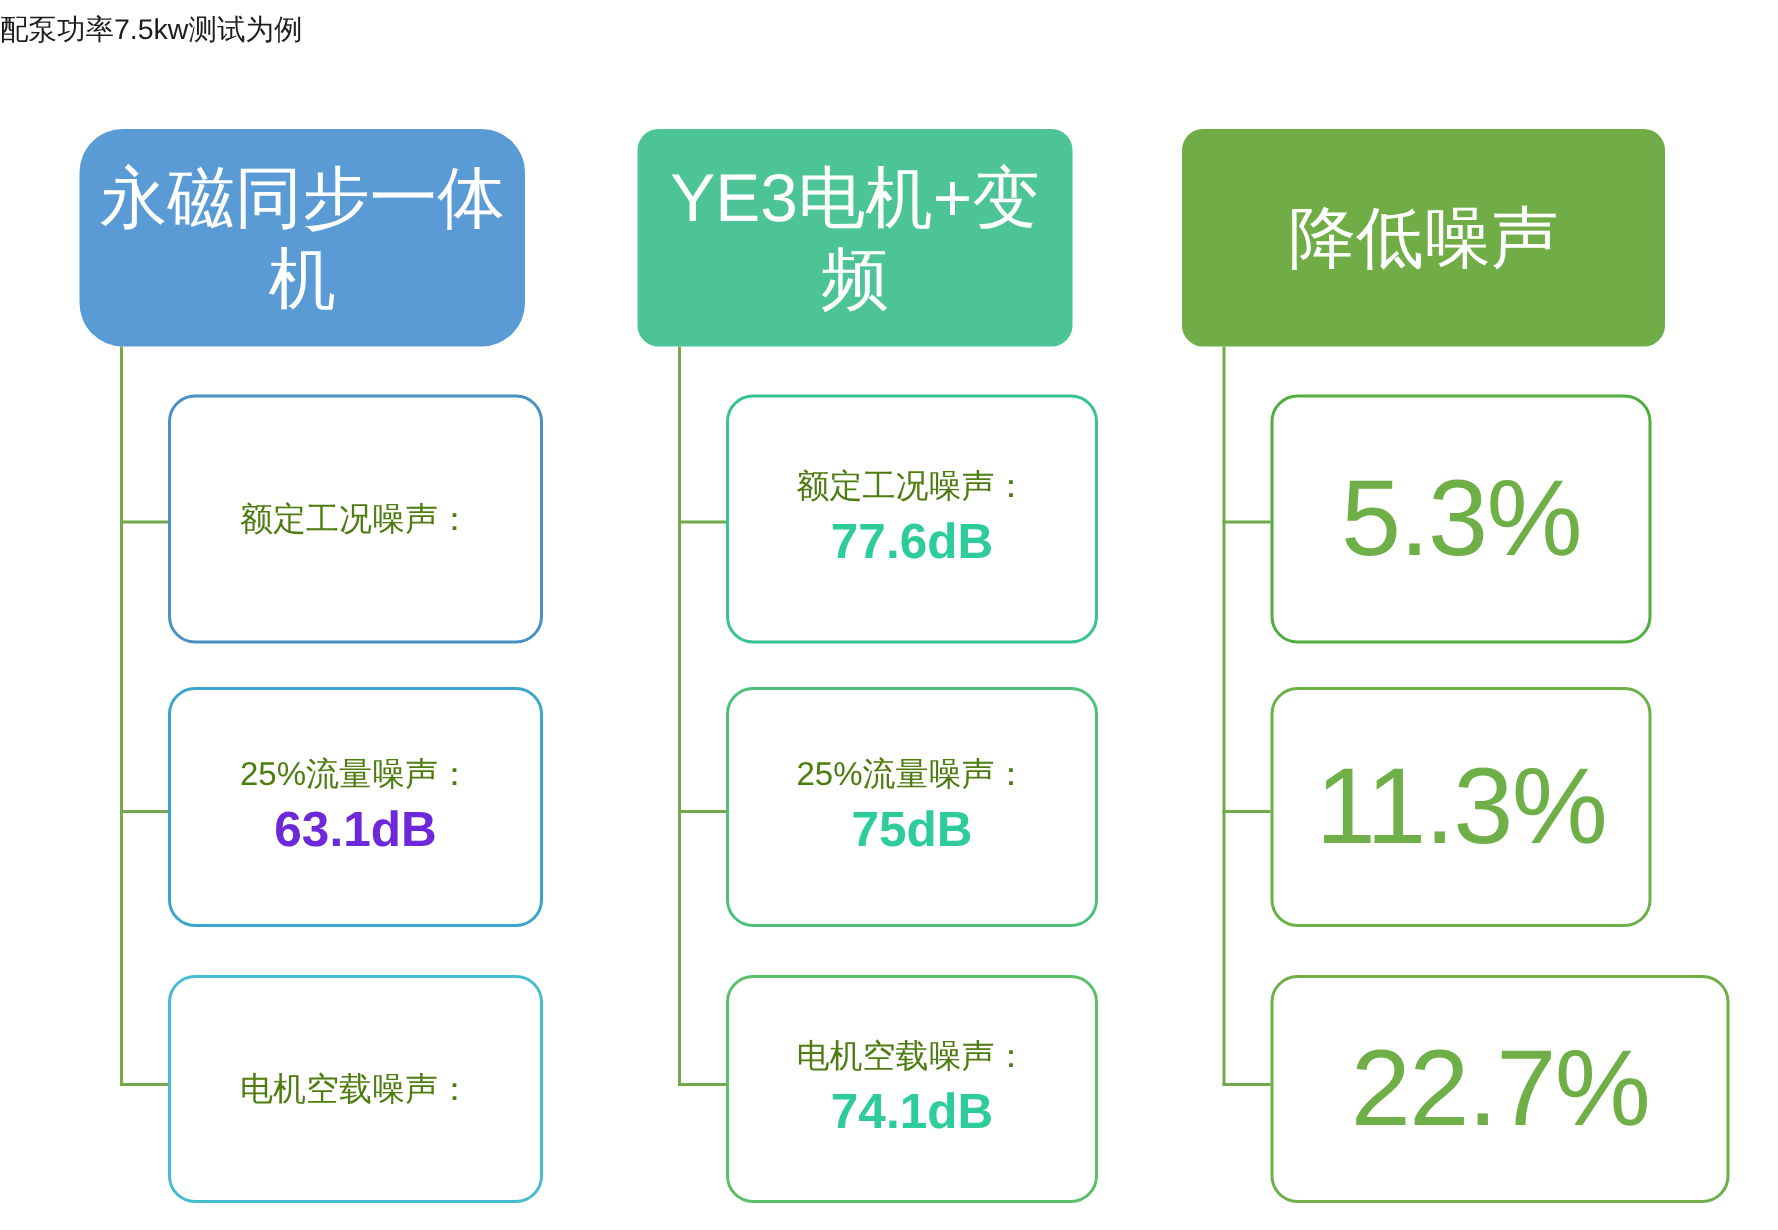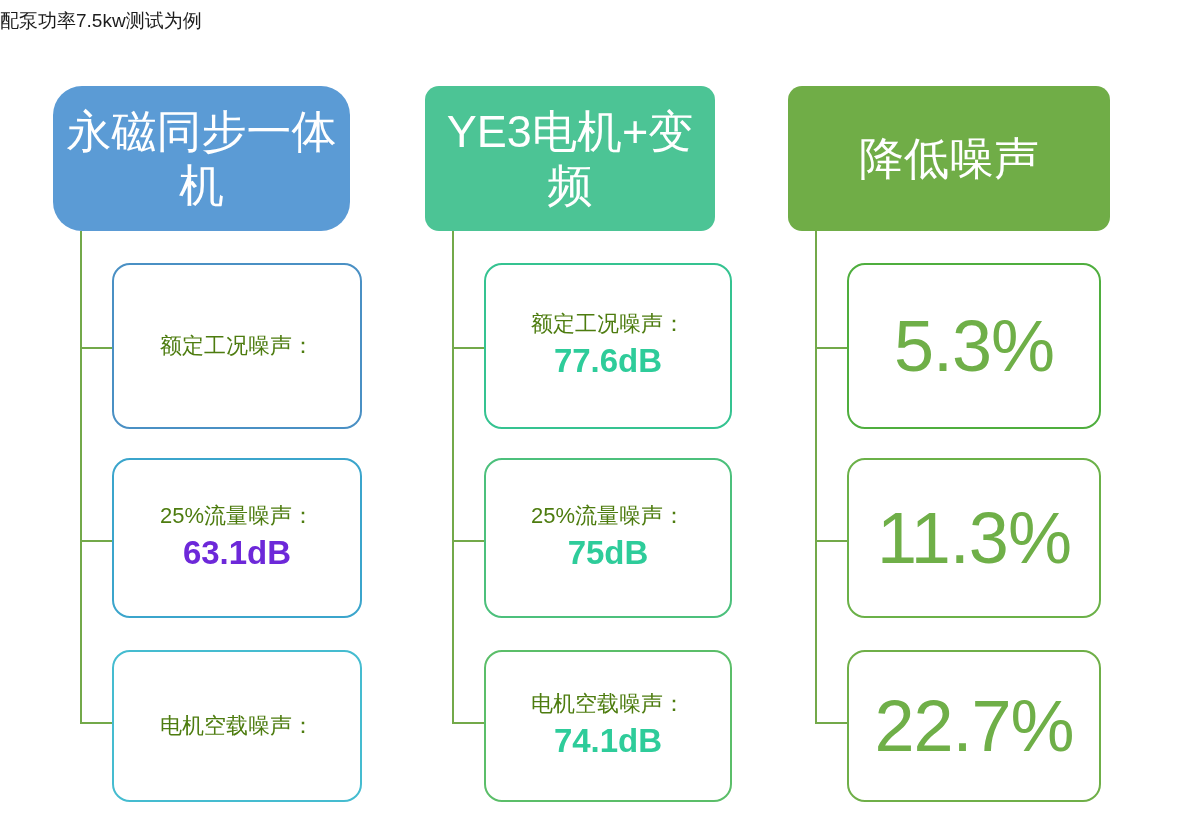--- a/index.html
+++ b/index.html
@@ -164,15 +164,15 @@
 <div class="branch" style="left:815px; top:722px; width:32px;"></div>
 
 <div class="card pct" style="left:847px; top:263px; width:254px; height:166px; border-color:#4FAE3E;">
   <div class="card-value" style="color:#6FAF48;">5.3%</div>
 </div>
 
 <div class="card pct" style="left:847px; top:458px; width:254px; height:160px; border-color:#6BB148;">
   <div class="card-value" style="color:#6FAF48;">11.3%</div>
 </div>
 
-<div class="card pct" style="left:847px; top:650px; width:254px; height:152px; border-color:#6FAF48;">
+<div class="card pct" style="left:847px; top:650px; width:306px; height:152px; border-color:#6FAF48;">
   <div class="card-value" style="color:#6FAF48;">22.7%</div>
 </div>
 
 </body></html>

